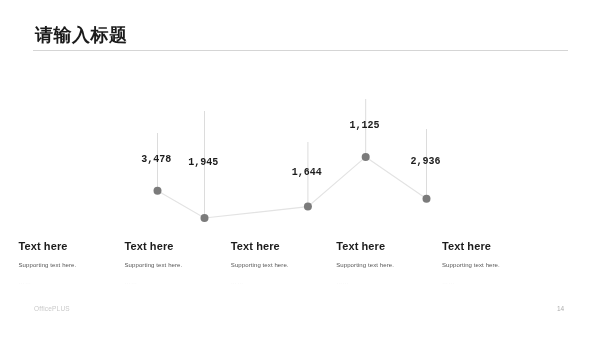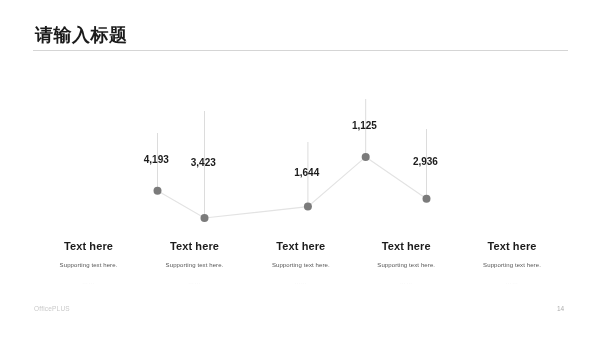--- a/index.html
+++ b/index.html
@@ -11,24 +11,24 @@
   
   .title{position:absolute;left:35px;top:26px;font-size:18px;font-weight:bold;color:#1b1b1b;
          letter-spacing:0.5px;line-height:19px;}
   .title-rule{position:absolute;left:33px;top:50px;width:535px;height:1px;background:#d5d5d5;}
 
   
   .chart{position:absolute;left:0;top:0;width:600px;height:337px;}
 
   
   .vlabel{position:absolute;font-size:10px;font-weight:bold;color:#1c1c1c;
-          text-align:left;transform:translateX(-50%);white-space:nowrap;}
+          text-align:left;transform:translateX(-50%);white-space:nowrap;font-family:Liberation Mono, monospace;}
 
   
-  .col{position:absolute;width:140px;transform:translateX(-50%);text-align:center;}
+  .col{position:absolute;width:140px;transform:translateX(-50%);text-align:left;}
   .col .h{font-size:11px;font-weight:bold;color:#1c1c1c;letter-spacing:0.1px;}
   .col .b{font-size:6px;color:#555;margin-top:10px;letter-spacing:0.1px;}
   .col .n{font-size:6px;color:#f2f2f2;margin-top:11px;letter-spacing:0.4px;}
 
   
   .brand{position:absolute;left:34px;top:305px;font-size:6.5px;color:#c9c9c9;letter-spacing:0.2px;}
   .pageno{position:absolute;left:557px;top:305px;font-size:6.5px;color:#adadad;}
 </style>
 </head>
 <body>
@@ -52,22 +52,22 @@
 
     <g fill="#7b7b7b">
       <circle cx="157.5" cy="190.8" r="4"></circle>
       <circle cx="204.5" cy="218" r="4"></circle>
       <circle cx="307.9" cy="206.6" r="4"></circle>
       <circle cx="365.7" cy="156.9" r="4"></circle>
       <circle cx="426.5" cy="198.8" r="4"></circle>
     </g>
   </svg>
 
-  <div class="vlabel" style="left:156.3px;top:154px">4,193</div>
-  <div class="vlabel" style="left:203.3px;top:157px">3,423</div>
+  <div class="vlabel" style="left:156.3px;top:154px">3,478</div>
+  <div class="vlabel" style="left:203.3px;top:157px">1,945</div>
   <div class="vlabel" style="left:306.7px;top:167px">1,644</div>
   <div class="vlabel" style="left:364.4px;top:120px">1,125</div>
   <div class="vlabel" style="left:425.4px;top:156px">2,936</div>
 
   <div class="col" style="left:88.5px;top:240px">
     <div class="h">Text here</div>
     <div class="b">Supporting text here.</div>
     <div class="n">……</div>
   </div>
   <div class="col" style="left:194.5px;top:240px">

